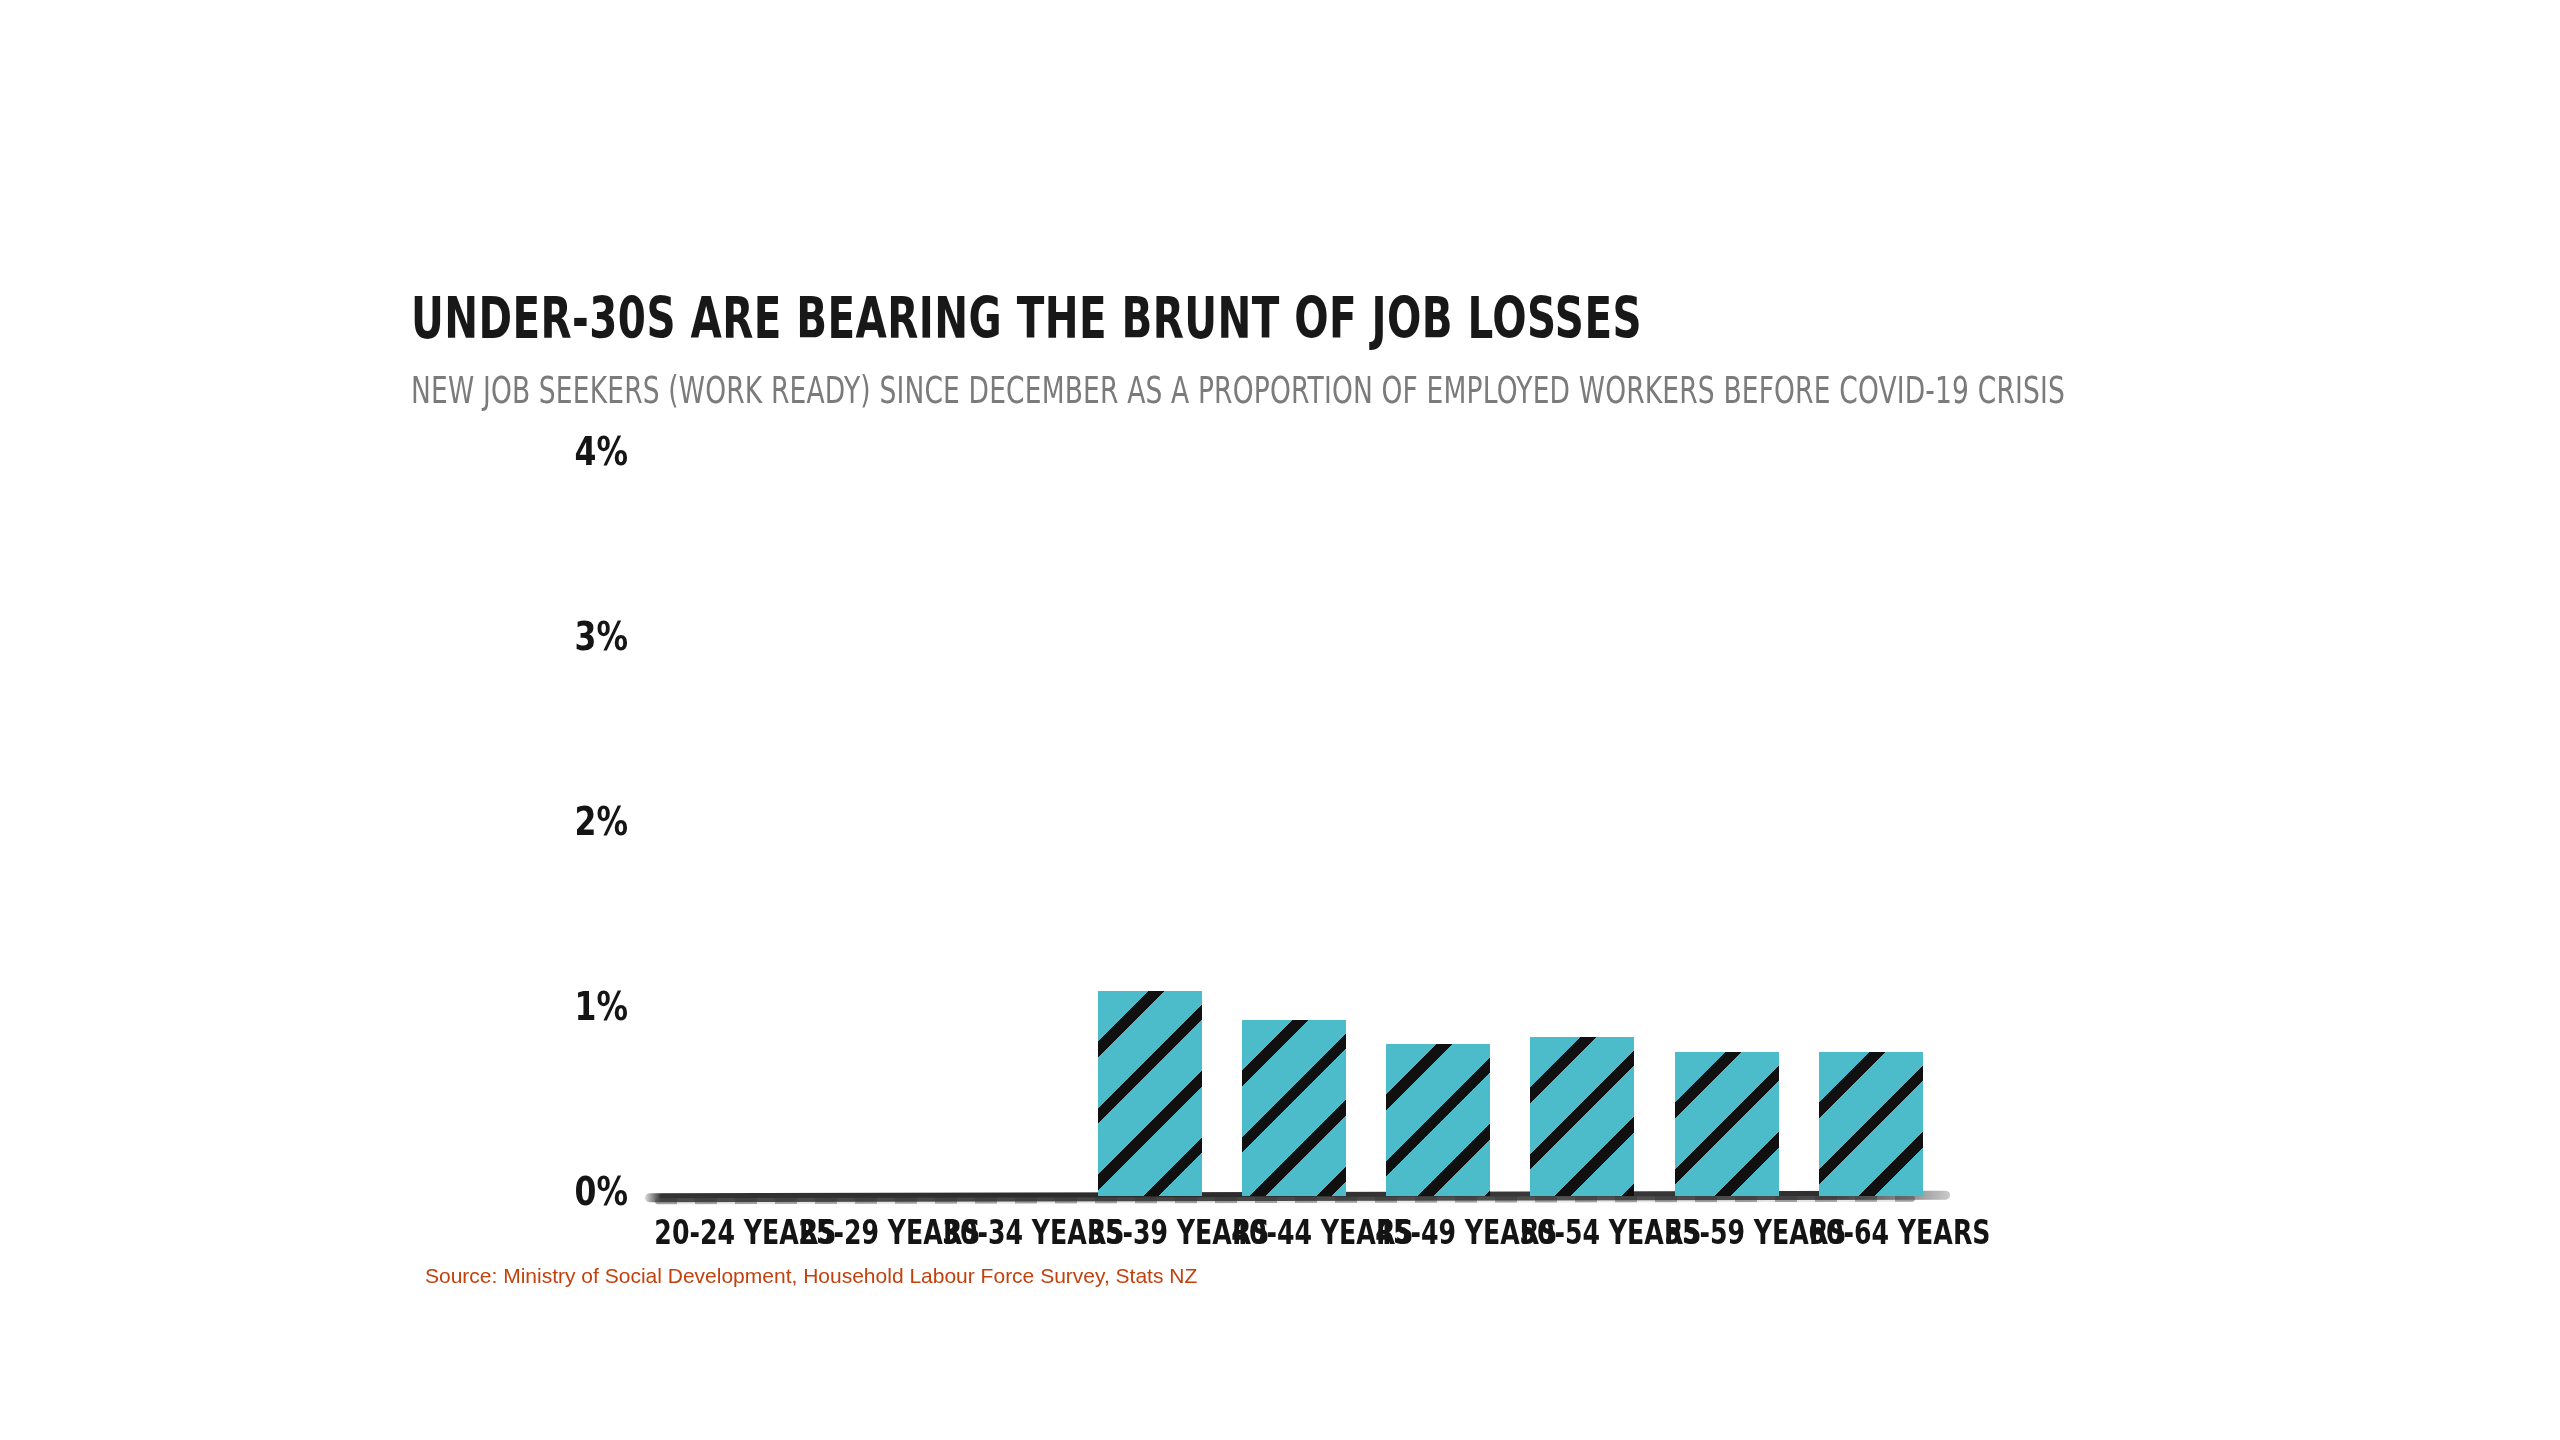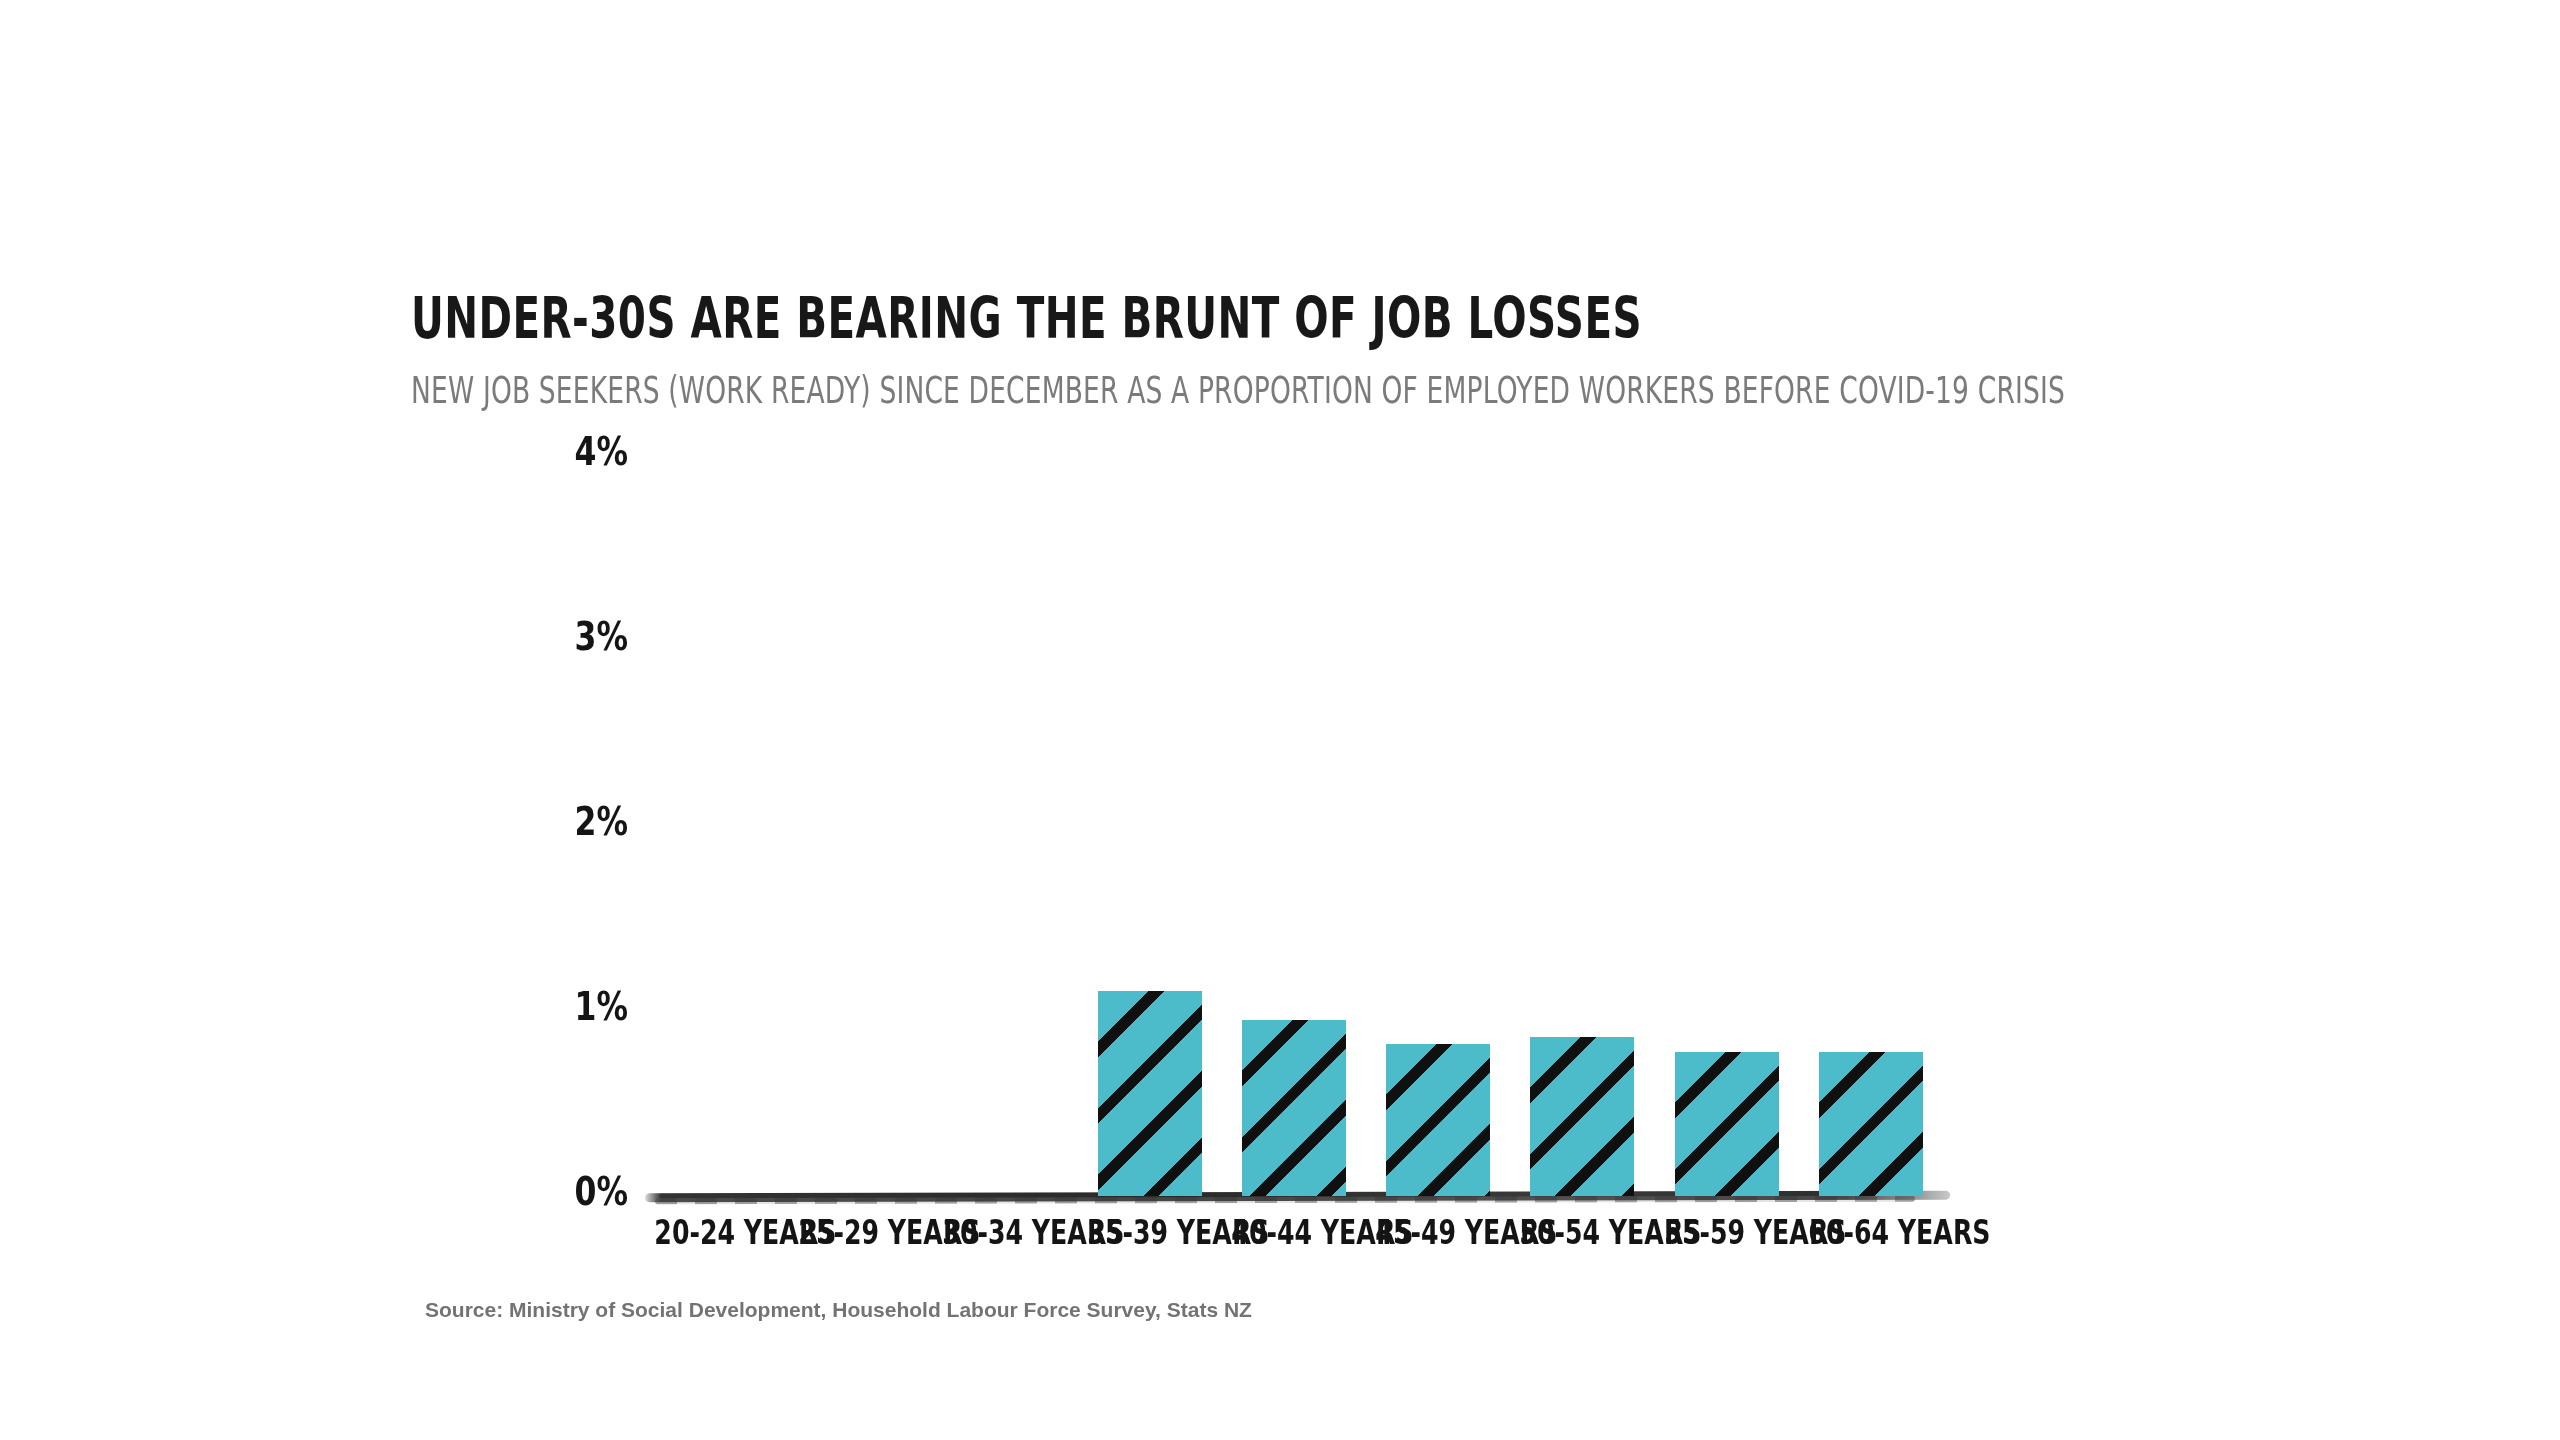--- a/index.html
+++ b/index.html
@@ -157,25 +157,25 @@
     color: #141414;
     white-space: nowrap;
     transform: scaleX(0.87) scaleY(1.18);
     transform-origin: center top;
   }
 
   
   #source-note {
     position: absolute;
     left: 425px;
-    top: 1282px;
+    top: 1248px;
     font-family: "Liberation Sans", sans-serif;
     font-size: 21px;
-    font-weight: 700;
-    color: #737373;
+    font-weight: 400;
+    color: #c2410c;
     white-space: nowrap;
   }
 </style>
 </head>
 <body>
 
 <div id="chart-canvas">
 
   <div id="chart-title">UNDER-30S ARE BEARING THE BRUNT OF JOB LOSSES</div>
 

